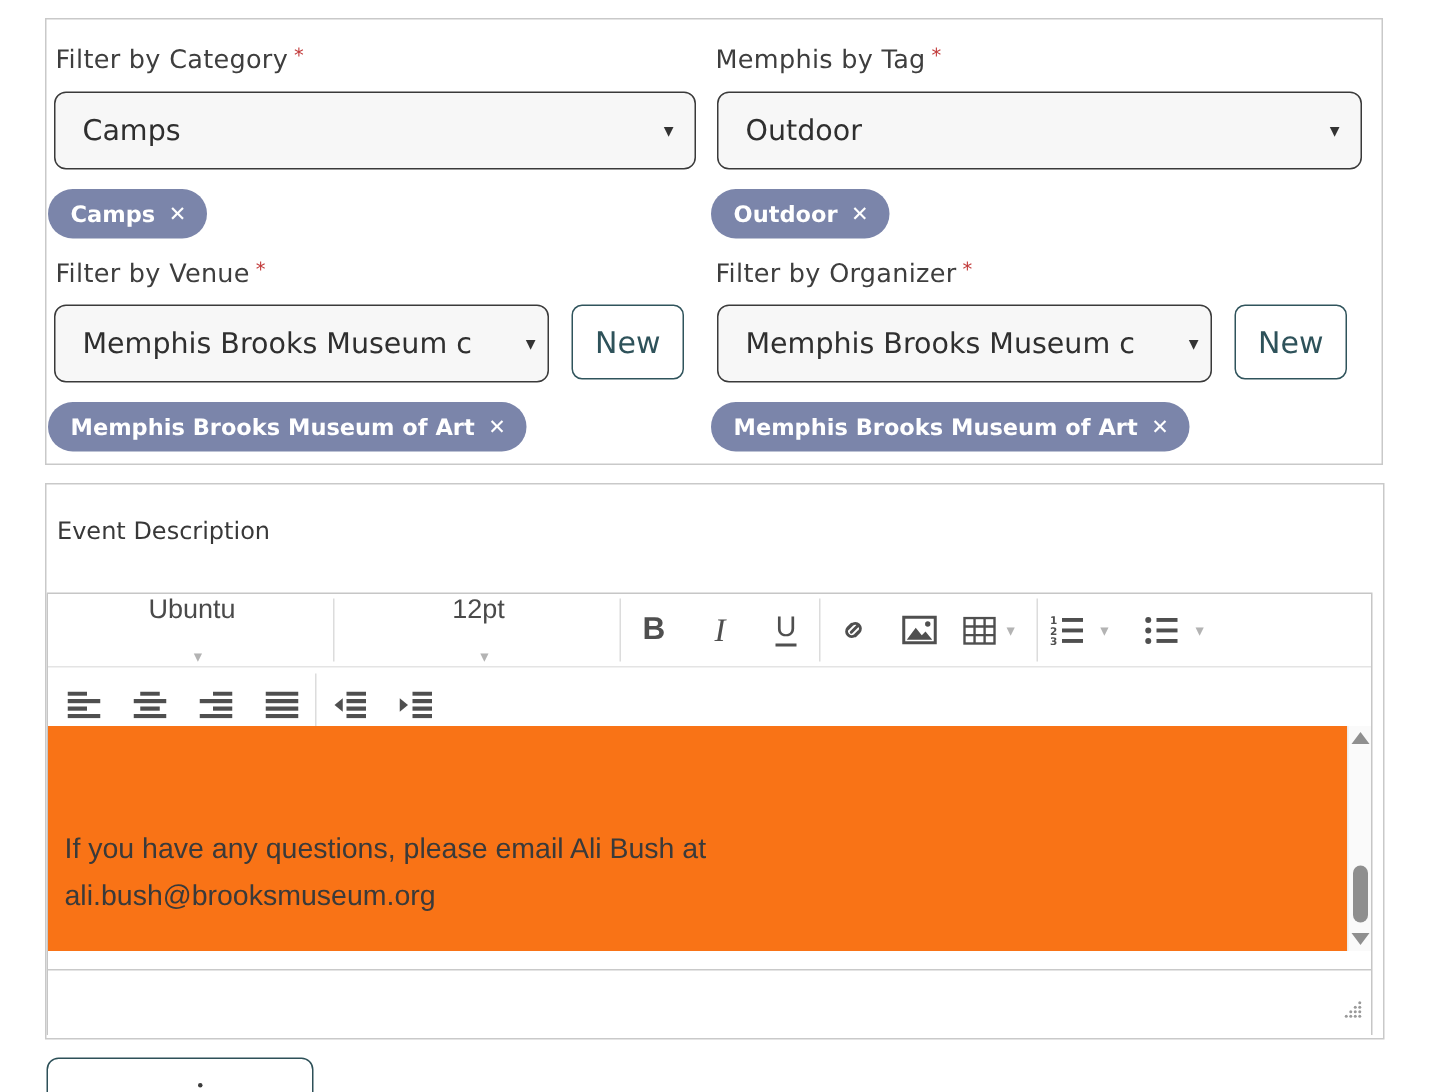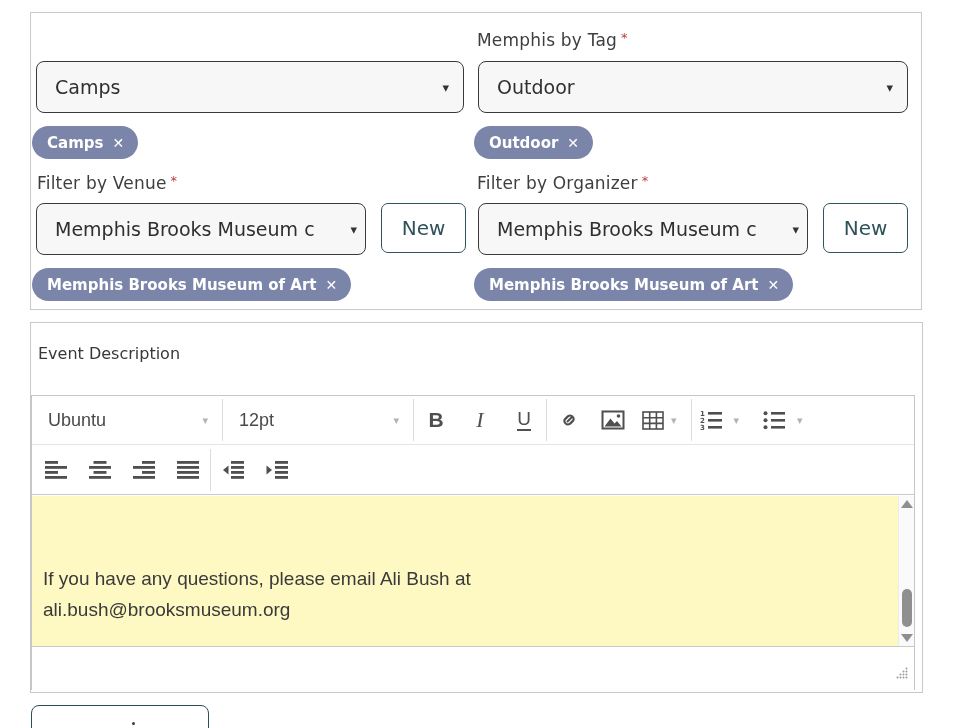--- a/index.html
+++ b/index.html
@@ -17,51 +17,51 @@
          display:flex; align-items:center; justify-content:space-between;
          padding:0 14px 0 18px; cursor:pointer; }
   .sel .sel-text { font-size:19px; color:#2f2f2f; white-space:nowrap; overflow:hidden; }
   .sel .caret { font-size:13px; color:#333; line-height:1; flex:0 0 auto; margin-left:4px; }
 
   .chip { height:33px; border-radius:17px; background:#7b85aa; color:#fff;
           display:inline-flex; align-items:center; padding:0 14px 0 15px;
           font-size:15px; font-weight:bold; white-space:nowrap; }
   .chip .chip-x { margin-left:9px; font-size:14px; font-weight:bold; cursor:pointer; }
 
-  .new-btn { width:85px; height:50px; background:#fff; border:1.5px solid #30545c;
+  .new-btn { width:75px; height:50px; background:#fff; border:1.5px solid #30545c;
              border-radius:7px; color:#2e525a; font-size:20px;
              display:flex; align-items:center; justify-content:center; cursor:pointer; }
 
   
   #desc-panel { left:30px; top:322px; width:893px; height:371px;
                 border:1px solid #c9c9c9; background:#fff; }
   #desc-title { left:38px; top:344px; font-size:16px; color:#383838; }
 
   #editor { left:31px; top:395px; width:884px; height:295px;
             border:1px solid #c6c6c6; background:#fff; }
   .tb-row { position:absolute; left:0; width:100%; height:49px;
             display:flex; align-items:center; }
   #tb-row1 { top:0; border-bottom:1px solid #e4e4e4; }
   #tb-row2 { top:50px; border-bottom:1px solid #c9c9c9; }
   .tb-sep { width:1px; height:42px; background:#dcdcdc; flex:0 0 auto; }
   .tb-listbox { height:48px; display:flex; align-items:center; justify-content:space-between;
                 padding:0 14px 0 16px; cursor:pointer;
-                font-family:"Liberation Sans", sans-serif; font-size:18px; color:#4a4a4a; }
+                font-family:"Liberation Sans", sans-serif; font-size:18px; color:#4a4a4a;flex-direction:column; }
   .tb-listbox .tb-caret { color:#b3b3b3; font-size:11px; margin-left:8px; }
   .tb-btn { width:44px; height:48px; display:flex; align-items:center; justify-content:center;
             cursor:pointer; color:#4f4f4f; flex:0 0 auto; }
   .tb-btn svg { display:block; }
   .glyph-b { font-family:"Liberation Sans", sans-serif; font-weight:bold; font-size:21px; }
   .glyph-i { font-family:"Liberation Serif", serif; font-style:italic; font-size:22px; }
   .glyph-u { font-family:"Liberation Sans", sans-serif; font-size:19px;
              border-bottom:2px solid #4f4f4f; line-height:1.05; }
   .tb-caret-sm { color:#b3b3b3; font-size:11px; margin:0 6px 0 -6px; cursor:pointer; }
 
-  #editor-content { position:absolute; left:0; top:100px; width:100%; height:150px;
-                    background:#fef9c3; cursor:text; }
+  #editor-content { position:absolute; left:0; top:88px; width:100%; height:150px;
+                    background:#f97316; cursor:text; }
   .doc-text { position:absolute; left:11px; top:67px;
               font-family:"Liberation Sans", sans-serif; font-size:19px; color:#3a3a3a;
               line-height:31px; }
 
   
   #scrollbar { position:absolute; right:0; top:0; width:16px; height:150px;
                background:#fafafa; border-left:1px solid #ececec; }
   .scroll-arrow { position:absolute; left:0; width:16px; height:16px;
                   display:flex; align-items:center; justify-content:center; cursor:pointer; }
   .tri-up { width:0; height:0; border-left:6px solid transparent; border-right:6px solid transparent;
@@ -79,20 +79,23 @@
   #partial-button { left:31px; top:705px; width:178px; height:40px; background:#fff;
                     border:1.5px solid #2d5058; border-radius:8px; cursor:pointer; }
   #partial-button::after { content:""; position:absolute; left:100px; top:16px;
                            width:3px; height:3px; background:#3c3c3c; border-radius:50%; }
 </style>
 </head>
 <body>
 
 <div class="abs" id="filters-panel">
 
+  <div class="abs field-label" style="left:6px; top:17px;">
+    <span>Filter by Category</span><span class="req">*</span>
+  </div>
   <div class="abs field-label" style="left:446px; top:17px;">
     <span>Memphis by Tag</span><span class="req">*</span>
   </div>
 
   <div class="abs sel" style="left:5px; top:48px; width:428px;">
     <span class="sel-text">Camps</span>
     <span class="caret">▾</span>
   </div>
   <div class="abs sel" style="left:447px; top:48px; width:430px;">
     <span class="sel-text">Outdoor</span>

